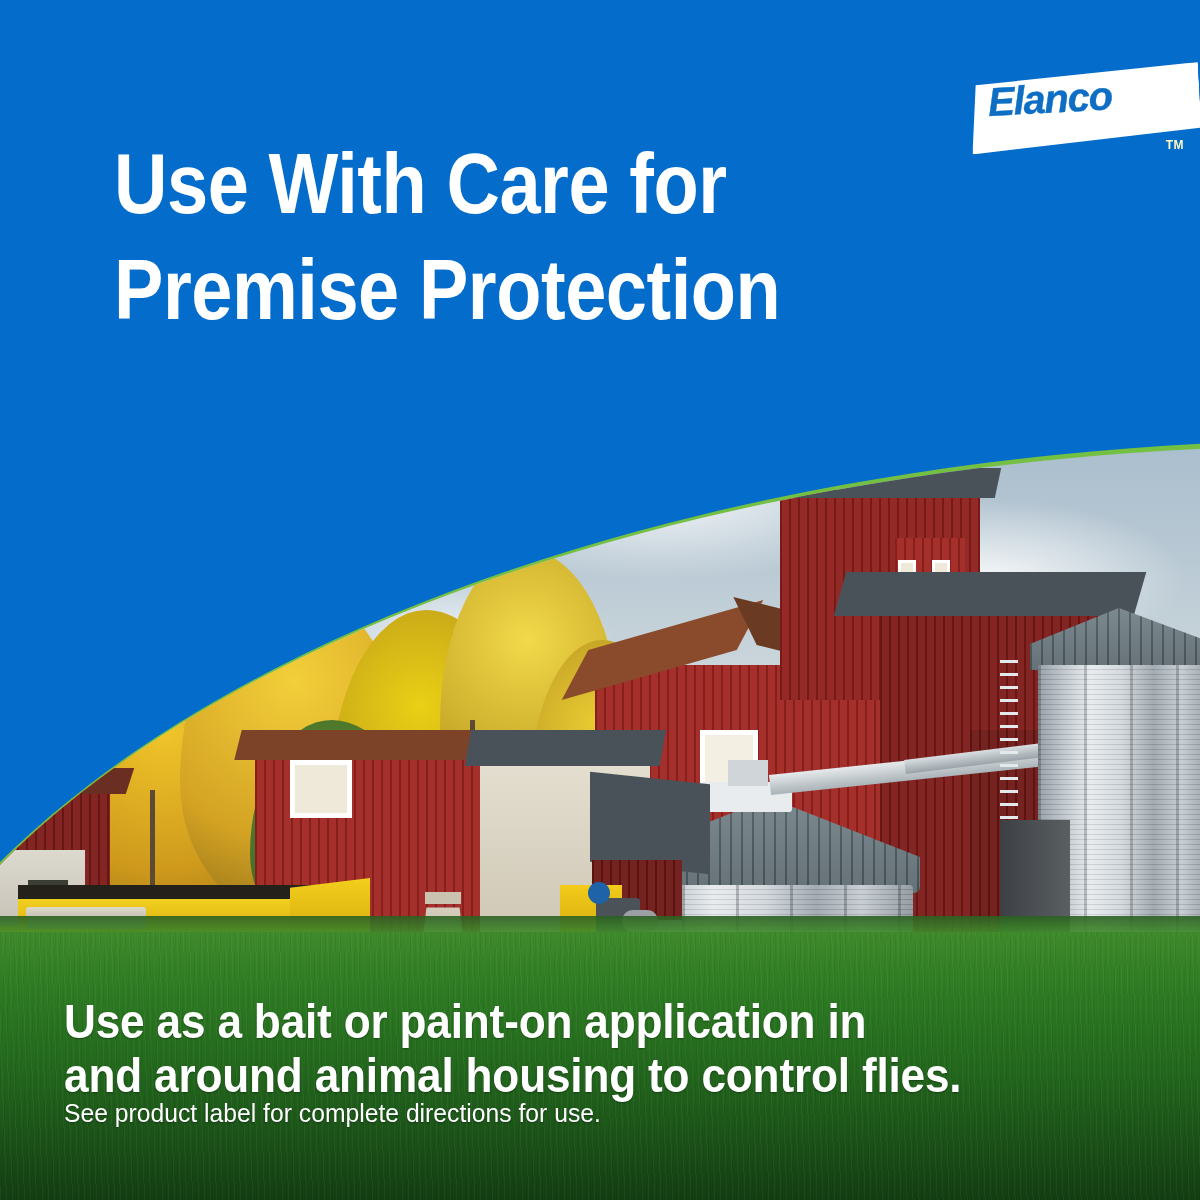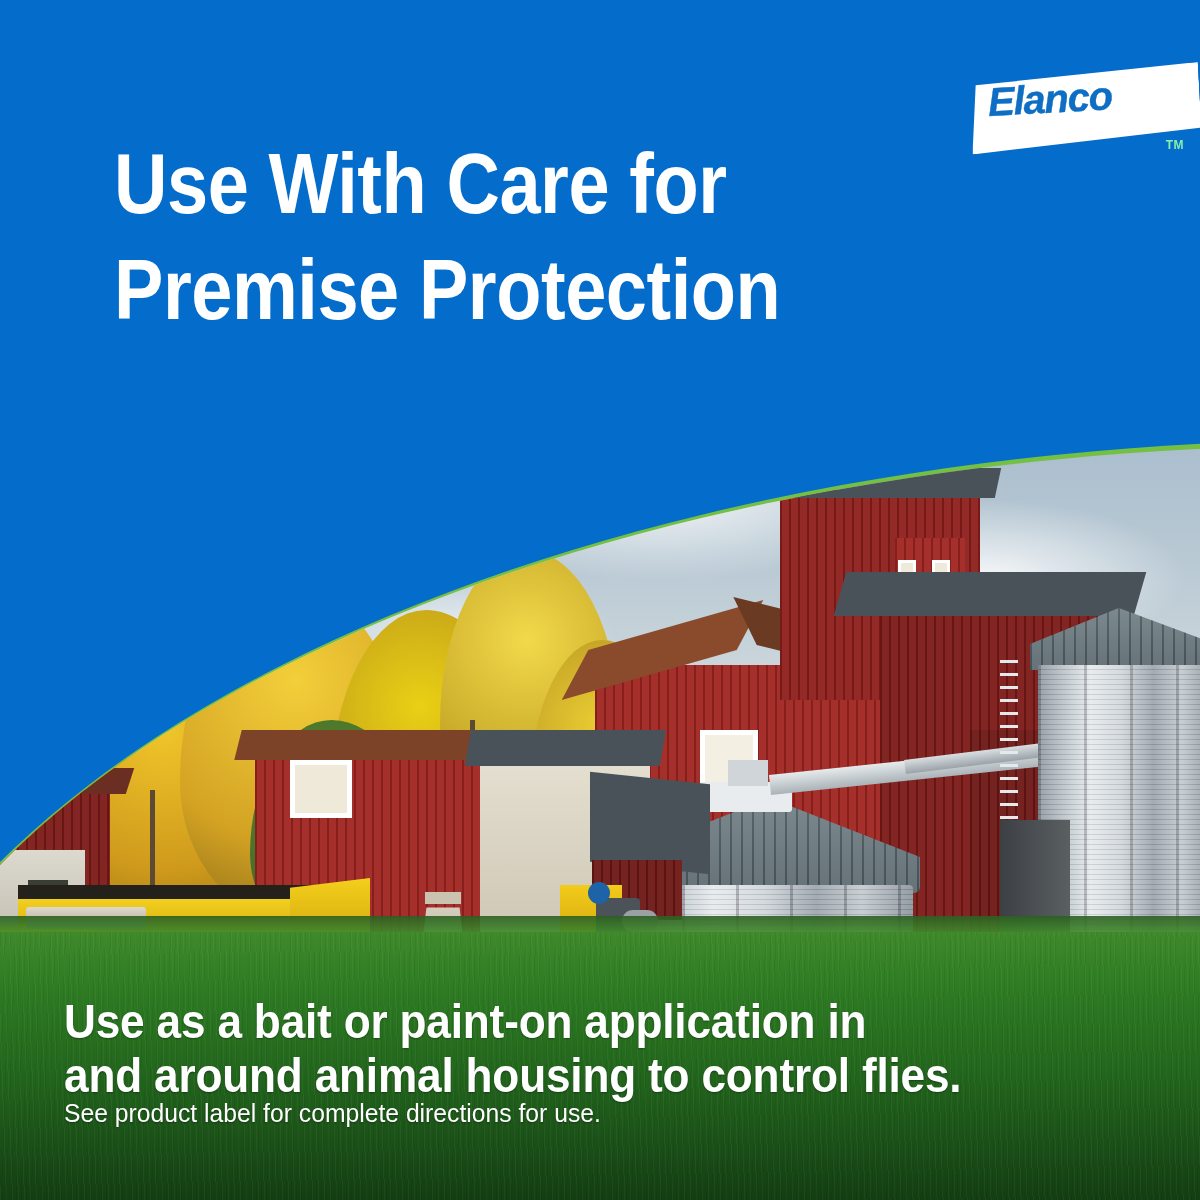--- a/index.html
+++ b/index.html
@@ -44,21 +44,21 @@
     transform: rotate(-3.1deg);
     transform-origin: left center;
     -webkit-text-stroke:0.4px #0D6EC4;
   }
   .logo-tm{
     position:absolute;
     right:16px; bottom:2px;
     font-size:12px;
     font-weight:bold;
     letter-spacing:0.5px;
-    color:#86efac;
+    color:#fef9c3;
     text-align:right;
   }
 
   
   .headline{
     position:absolute;
     left:114px; top:130px;
     width:900px;
     color:#FFFFFF;
     font-family:"Liberation Sans Narrow","Liberation Sans", sans-serif;

